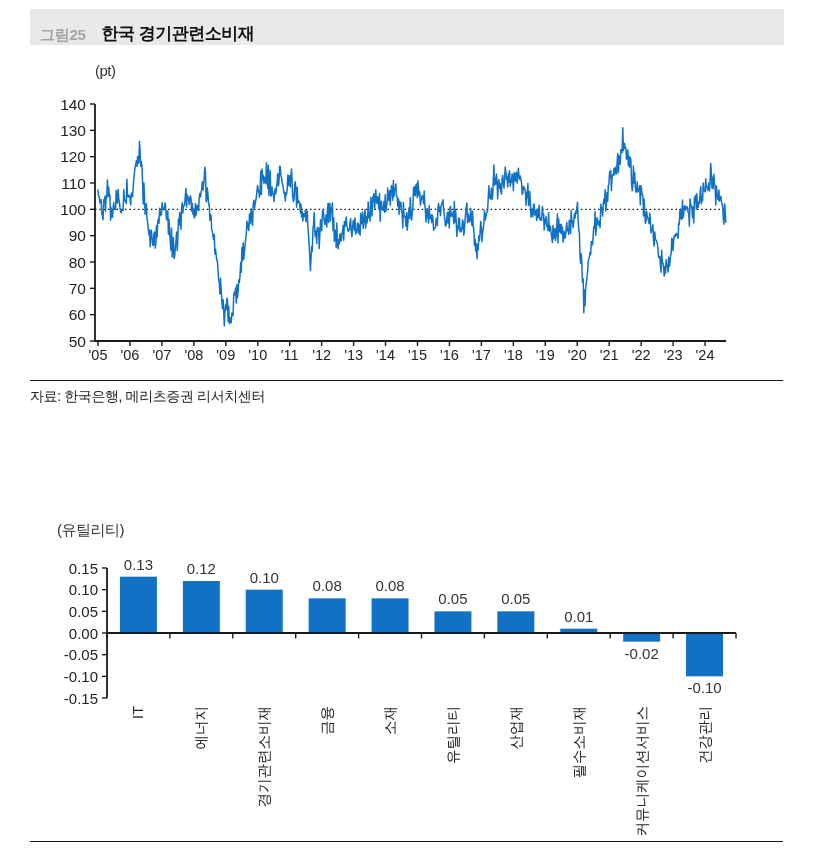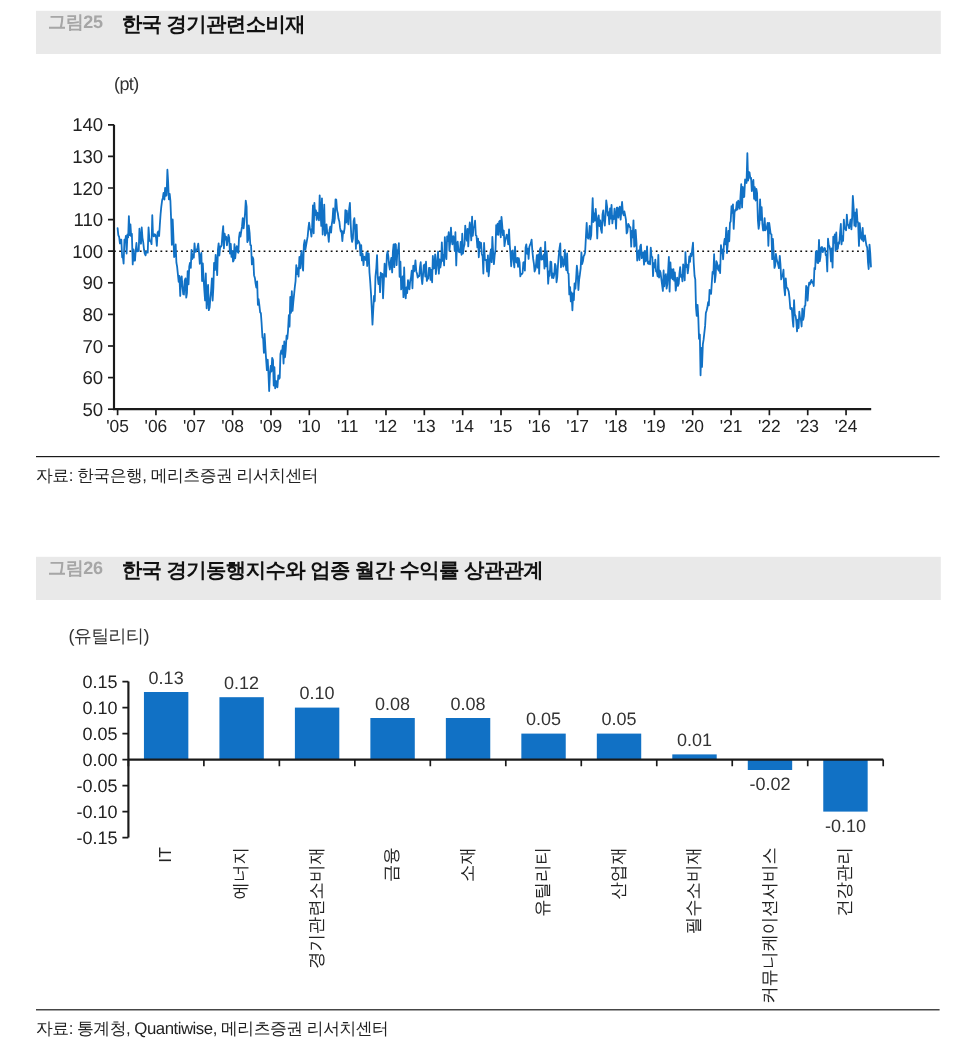--- a/index.html
+++ b/index.html
@@ -4,21 +4,21 @@
 <style>
   html,body{margin:0;padding:0;}
   body{
     width:813px;height:866px;background:#ffffff;
     font-family:"Liberation Sans","DejaVu Sans",sans-serif;
     color:#1a1a1a;position:relative;overflow:hidden;
   }
   .page{position:relative;width:813px;height:866px;}
   .fig-header{
     position:absolute;left:30px;width:754px;height:36px;
-    background:#e9e9e9;display:flex;align-items:flex-start;box-sizing:border-box;
+    background:#e9e9e9;display:flex;align-items:flex-end;box-sizing:border-box;
     padding-left:10px;
   }
   .fig-tag{font-weight:bold;font-size:15px;color:#a6a6a6;margin-right:16px;letter-spacing:-0.3px;}
   .fig-title{font-weight:bold;font-size:17px;color:#111;letter-spacing:-0.5px;}
   .unit-label{position:absolute;font-size:15px;color:#333;letter-spacing:-0.5px;}
   .divider{position:absolute;left:30px;width:753px;height:1px;background:#1a1a1a;}
   .source{position:absolute;left:30px;font-size:14px;color:#222;letter-spacing:-0.4px;}
   svg{position:absolute;left:0;}
   svg text{font-family:"Liberation Sans","DejaVu Sans",sans-serif;}
 </style>
@@ -97,24 +97,20 @@
         <line x1="705.05" y1="261" x2="705.05" y2="266" stroke="#1a1a1a" stroke-width="1.4"></line>
         <text x="705.05" y="280" text-anchor="middle" font-size="14.5" fill="#222">'24</text>
       </g>
       <path d="M 95 24 L 95 261 L 726 261" fill="none" stroke="#1a1a1a" stroke-width="1.8"></path>
       <line x1="95" y1="129.33333333333331" x2="726" y2="129.33333333333331" stroke="#111" stroke-width="1.2" stroke-dasharray="1.5 2.8"></line>
       <polyline points="98.0,110.1 98.6,116.0 99.3,117.5 99.9,122.9 100.5,119.7 101.1,119.8 101.8,134.4 102.4,133.9 103.0,139.7 103.7,119.7 104.3,121.7 104.9,116.6 105.5,131.3 106.2,115.3 106.8,117.9 107.4,100.1 108.1,116.0 108.7,107.0 109.3,116.8 109.9,114.8 110.6,140.3 111.2,127.8 111.8,137.1 112.5,137.2 113.1,128.7 113.7,122.5 114.3,129.5 115.0,128.7 115.6,129.2 116.2,110.6 116.9,120.4 117.5,123.1 118.1,109.6 118.7,118.0 119.4,122.2 120.0,127.9 120.6,131.4 121.3,132.8 121.9,129.7 122.5,129.3 123.1,130.5 123.8,109.6 124.4,118.3 125.0,121.1 125.7,121.1 126.3,123.5 126.9,99.3 127.5,116.1 128.2,117.0 128.8,115.2 129.4,115.4 130.1,118.2 130.7,124.9 131.3,114.1 131.9,112.8 132.6,116.7 133.2,107.3 133.8,98.6 134.4,92.4 135.1,86.9 135.7,85.0 136.3,80.8 137.0,86.4 137.6,76.6 138.2,83.3 138.8,82.6 139.5,61.4 140.1,71.3 140.7,86.1 141.4,81.5 142.0,87.3 142.6,102.9 143.2,124.0 143.9,102.9 144.5,117.0 145.1,134.2 145.8,132.8 146.4,123.7 147.0,138.9 147.6,142.2 148.3,149.0 148.9,154.9 149.5,150.0 150.2,166.6 150.8,152.5 151.4,150.3 152.0,158.2 152.7,165.1 153.3,165.4 153.9,153.8 154.6,152.0 155.2,168.1 155.8,164.2 156.4,145.9 157.1,157.0 157.7,142.3 158.3,139.0 159.0,143.2 159.6,128.2 160.2,135.9 160.8,132.1 161.5,134.7 162.1,122.8 162.7,129.8 163.4,129.6 164.0,128.3 164.6,126.2 165.2,123.0 165.9,131.1 166.5,139.8 167.1,133.2 167.8,130.8 168.4,154.2 169.0,139.5 169.6,151.0 170.3,162.0 170.9,170.3 171.5,147.9 172.2,176.9 172.8,164.7 173.4,157.4 174.0,178.5 174.7,176.2 175.3,168.1 175.9,162.6 176.6,152.1 177.2,170.4 177.8,159.7 178.4,139.0 179.1,145.1 179.7,132.4 180.3,138.9 181.0,149.3 181.6,128.1 182.2,122.8 182.8,132.9 183.5,125.3 184.1,125.7 184.7,124.5 185.4,114.5 186.0,108.5 186.6,127.0 187.2,114.7 187.9,119.7 188.5,117.3 189.1,124.5 189.8,119.8 190.4,115.7 191.0,118.2 191.6,131.3 192.3,123.2 192.9,134.1 193.5,129.1 194.2,138.0 194.8,136.9 195.4,123.5 196.0,135.3 196.7,127.7 197.3,125.2 197.9,129.5 198.6,130.6 199.2,117.8 199.8,113.6 200.4,117.1 201.1,112.3 201.7,108.7 202.3,101.8 203.0,110.3 203.6,104.9 204.2,97.8 204.8,87.2 205.5,92.2 206.1,121.7 206.7,120.4 207.3,107.9 208.0,114.1 208.6,124.2 209.2,124.4 209.9,140.3 210.5,134.3 211.1,135.8 211.7,149.3 212.4,151.6 213.0,156.4 213.6,159.6 214.3,154.5 214.9,174.0 215.5,169.2 216.1,174.1 216.8,180.3 217.4,181.0 218.0,189.4 218.7,201.2 219.3,202.0 219.9,214.0 220.5,198.2 221.2,210.7 221.8,219.9 222.4,228.5 223.1,219.8 223.7,231.3 224.3,245.9 224.9,232.6 225.6,224.9 226.2,229.6 226.8,218.2 227.5,220.0 228.1,241.3 228.7,226.0 229.3,243.6 230.0,237.5 230.6,242.2 231.2,242.7 231.9,232.9 232.5,235.7 233.1,235.0 233.7,214.9 234.4,212.1 235.0,214.9 235.6,208.1 236.3,222.9 236.9,204.6 237.5,217.7 238.1,211.5 238.8,199.7 239.4,202.4 240.0,195.9 240.7,182.7 241.3,192.2 241.9,167.4 242.5,180.7 243.2,162.7 243.8,179.1 244.4,172.1 245.1,165.2 245.7,159.0 246.3,154.2 246.9,140.9 247.6,148.5 248.2,143.5 248.8,150.5 249.5,134.1 250.1,143.6 250.7,134.1 251.3,129.0 252.0,142.7 252.6,145.5 253.2,124.0 253.9,120.2 254.5,128.0 255.1,124.4 255.7,120.9 256.4,117.0 257.0,110.4 257.6,105.5 258.3,110.8 258.9,112.1 259.5,117.2 260.1,109.5 260.8,91.1 261.4,114.4 262.0,89.0 262.7,99.3 263.3,95.4 263.9,103.2 264.5,97.3 265.2,100.1 265.8,103.7 266.4,82.8 267.1,96.7 267.7,108.2 268.3,85.3 268.9,115.4 269.6,104.8 270.2,90.5 270.8,116.2 271.5,114.6 272.1,107.0 272.7,114.1 273.3,114.3 274.0,121.6 274.6,111.7 275.2,108.8 275.9,113.8 276.5,106.7 277.1,103.1 277.7,93.7 278.4,106.0 279.0,102.2 279.6,86.2 280.2,86.4 280.9,95.4 281.5,97.7 282.1,102.3 282.8,104.6 283.4,109.9 284.0,113.0 284.6,112.3 285.3,120.9 285.9,112.9 286.5,114.4 287.2,110.0 287.8,95.1 288.4,105.6 289.0,95.6 289.7,102.9 290.3,107.0 290.9,94.8 291.6,89.1 292.2,105.7 292.8,117.2 293.4,121.6 294.1,118.7 294.7,104.1 295.3,101.8 296.0,111.7 296.6,127.3 297.2,107.2 297.8,123.0 298.5,120.5 299.1,121.6 299.7,123.1 300.4,132.8 301.0,124.2 301.6,137.0 302.2,131.5 302.9,140.9 303.5,133.8 304.1,135.5 304.8,136.7 305.4,130.2 306.0,141.7 306.6,130.9 307.3,131.5 307.9,147.1 308.5,154.6 309.2,165.2 309.8,177.2 310.4,190.6 311.0,178.9 311.7,166.5 312.3,171.2 312.9,150.2 313.6,143.4 314.2,132.6 314.8,151.2 315.4,156.8 316.1,151.0 316.7,163.5 317.3,147.3 318.0,150.9 318.6,148.3 319.2,168.6 319.8,155.4 320.5,139.8 321.1,148.9 321.7,150.7 322.4,132.4 323.0,129.6 323.6,133.4 324.2,140.4 324.9,144.6 325.5,138.6 326.1,134.9 326.8,147.0 327.4,129.8 328.0,123.6 328.6,142.6 329.3,123.3 329.9,123.9 330.5,141.0 331.2,128.8 331.8,127.9 332.4,122.7 333.0,150.7 333.7,138.1 334.3,161.2 334.9,157.0 335.6,150.3 336.2,167.6 336.8,142.9 337.4,163.0 338.1,168.7 338.7,159.5 339.3,164.3 340.0,153.4 340.6,160.1 341.2,161.1 341.8,154.2 342.5,151.5 343.1,145.6 343.7,160.2 344.4,141.4 345.0,146.2 345.6,144.1 346.2,137.0 346.9,146.2 347.5,147.9 348.1,151.3 348.7,150.2 349.4,150.1 350.0,142.4 350.6,138.5 351.3,151.7 351.9,156.7 352.5,149.7 353.1,141.2 353.8,140.4 354.4,150.4 355.0,138.1 355.7,154.1 356.3,151.6 356.9,152.2 357.5,143.3 358.2,143.2 358.8,153.2 359.4,145.0 360.1,155.2 360.7,133.2 361.3,143.9 361.9,143.4 362.6,132.1 363.2,148.4 363.8,143.5 364.5,134.6 365.1,129.6 365.7,148.1 366.3,136.2 367.0,142.9 367.6,138.5 368.2,121.9 368.9,137.4 369.5,132.7 370.1,141.2 370.7,117.6 371.4,131.1 372.0,136.0 372.6,116.9 373.3,121.0 373.9,113.5 374.5,128.9 375.1,122.4 375.8,109.7 376.4,120.1 377.0,123.6 377.7,116.8 378.3,119.0 378.9,129.0 379.5,113.5 380.2,141.2 380.8,123.4 381.4,121.3 382.1,129.3 382.7,130.1 383.3,130.2 383.9,121.5 384.6,132.3 385.2,114.8 385.8,131.4 386.5,126.0 387.1,123.7 387.7,108.0 388.3,116.1 389.0,120.6 389.6,110.7 390.2,125.3 390.9,112.4 391.5,105.4 392.1,110.9 392.7,120.3 393.4,100.5 394.0,116.5 394.6,109.8 395.3,109.0 395.9,103.9 396.5,116.1 397.1,116.6 397.8,126.1 398.4,118.8 399.0,134.4 399.7,121.5 400.3,126.5 400.9,122.5 401.5,131.6 402.2,133.7 402.8,147.9 403.4,122.5 404.1,136.5 404.7,136.7 405.3,136.6 405.9,146.3 406.6,132.8 407.2,150.2 407.8,143.4 408.5,131.7 409.1,127.8 409.7,138.5 410.3,117.4 411.0,131.5 411.6,140.1 412.2,133.0 412.9,128.2 413.5,107.6 414.1,115.5 414.7,106.4 415.4,115.8 416.0,104.7 416.6,103.9 417.3,117.7 417.9,100.7 418.5,107.6 419.1,115.9 419.8,112.1 420.4,125.1 421.0,120.7 421.6,118.2 422.3,115.5 422.9,117.8 423.5,123.6 424.2,111.1 424.8,124.3 425.4,131.5 426.0,141.9 426.7,130.0 427.3,128.7 427.9,136.6 428.6,142.9 429.2,125.6 429.8,137.9 430.4,138.7 431.1,134.9 431.7,142.4 432.3,135.1 433.0,138.8 433.6,150.3 434.2,148.3 434.8,148.4 435.5,147.5 436.1,138.7 436.7,138.4 437.4,145.6 438.0,126.3 438.6,123.6 439.2,131.5 439.9,127.3 440.5,135.7 441.1,125.9 441.8,123.8 442.4,122.4 443.0,119.7 443.6,128.6 444.3,135.8 444.9,139.6 445.5,146.3 446.2,144.4 446.8,139.2 447.4,132.6 448.0,143.1 448.7,131.9 449.3,148.1 449.9,128.0 450.6,126.4 451.2,136.4 451.8,133.4 452.4,136.1 453.1,132.1 453.7,143.8 454.3,121.6 455.0,142.0 455.6,129.6 456.2,141.3 456.8,156.5 457.5,146.1 458.1,149.8 458.7,138.0 459.4,138.4 460.0,151.6 460.6,147.9 461.2,151.8 461.9,148.7 462.5,139.9 463.1,141.5 463.8,155.2 464.4,150.7 465.0,140.6 465.6,133.4 466.3,126.5 466.9,122.9 467.5,142.7 468.2,133.8 468.8,136.6 469.4,142.1 470.0,140.5 470.7,128.2 471.3,139.0 471.9,145.2 472.6,131.2 473.2,147.4 473.8,148.0 474.4,165.3 475.1,159.3 475.7,171.2 476.3,163.6 477.0,178.6 477.6,164.7 478.2,170.1 478.8,156.1 479.5,160.6 480.1,152.2 480.7,141.4 481.4,147.8 482.0,161.7 482.6,153.2 483.2,149.1 483.9,143.4 484.5,130.3 485.1,140.1 485.8,137.6 486.4,133.5 487.0,132.6 487.6,130.3 488.3,116.7 488.9,105.7 489.5,117.5 490.2,118.9 490.8,116.2 491.4,108.2 492.0,119.5 492.7,115.9 493.3,100.1 493.9,85.1 494.5,105.0 495.2,97.8 495.8,103.9 496.4,94.1 497.1,102.4 497.7,118.7 498.3,103.4 498.9,99.5 499.6,108.5 500.2,103.6 500.8,111.0 501.5,114.1 502.1,98.7 502.7,95.3 503.3,103.1 504.0,108.0 504.6,99.4 505.2,87.0 505.9,92.2 506.5,99.6 507.1,96.9 507.7,106.9 508.4,93.6 509.0,102.2 509.6,90.7 510.3,106.2 510.9,100.2 511.5,102.6 512.1,93.9 512.8,100.1 513.4,110.5 514.0,93.0 514.7,93.1 515.3,101.3 515.9,95.5 516.5,92.2 517.2,103.1 517.8,95.3 518.4,88.3 519.1,97.7 519.7,99.4 520.3,96.1 520.9,99.1 521.6,103.0 522.2,114.5 522.8,113.2 523.5,106.5 524.1,107.5 524.7,109.2 525.3,109.2 526.0,125.5 526.6,112.5 527.2,117.9 527.9,103.6 528.5,125.6 529.1,124.7 529.7,111.6 530.4,122.4 531.0,137.1 531.6,132.0 532.3,128.7 532.9,136.7 533.5,125.3 534.1,123.9 534.8,135.1 535.4,132.3 536.0,130.3 536.7,140.5 537.3,129.1 537.9,137.7 538.5,137.2 539.2,125.3 539.8,139.2 540.4,139.9 541.1,137.9 541.7,140.3 542.3,126.4 542.9,133.7 543.6,134.1 544.2,150.1 544.8,139.2 545.5,142.9 546.1,136.3 546.7,146.2 547.3,146.1 548.0,150.3 548.6,132.4 549.2,151.3 549.9,145.5 550.5,147.3 551.1,152.5 551.7,157.0 552.4,162.5 553.0,145.4 553.6,158.7 554.3,150.6 554.9,148.5 555.5,160.6 556.1,157.0 556.8,145.3 557.4,134.0 558.0,163.0 558.7,138.7 559.3,151.6 559.9,144.5 560.5,152.7 561.2,144.2 561.8,153.9 562.4,146.9 563.1,162.2 563.7,157.3 564.3,151.4 564.9,158.3 565.6,156.4 566.2,148.0 566.8,142.6 567.4,150.7 568.1,149.4 568.7,154.5 569.3,140.3 570.0,145.0 570.6,153.6 571.2,130.2 571.8,142.5 572.5,140.6 573.1,147.8 573.7,142.8 574.4,133.7 575.0,138.3 575.6,131.4 576.2,133.4 576.9,127.3 577.5,122.3 578.1,138.7 578.8,150.0 579.4,152.8 580.0,176.1 580.6,183.3 581.3,174.0 581.9,184.2 582.5,202.3 583.2,198.9 583.8,232.7 584.4,210.0 585.0,225.8 585.7,207.0 586.3,203.3 586.9,197.8 587.6,191.6 588.2,180.9 588.8,178.9 589.4,176.7 590.1,171.9 590.7,174.5 591.3,161.5 592.0,164.1 592.6,164.9 593.2,155.0 593.8,146.5 594.5,147.9 595.1,131.8 595.7,155.2 596.4,149.0 597.0,137.7 597.6,139.3 598.2,144.1 598.9,145.5 599.5,140.9 600.1,147.6 600.8,124.3 601.4,131.0 602.0,128.1 602.6,136.1 603.3,123.2 603.9,119.0 604.5,123.6 605.2,109.8 605.8,130.9 606.4,124.5 607.0,112.4 607.7,121.2 608.3,105.7 608.9,104.4 609.6,91.8 610.2,97.3 610.8,90.3 611.4,110.7 612.1,97.4 612.7,94.8 613.3,95.3 614.0,88.4 614.6,94.6 615.2,87.2 615.8,91.3 616.5,93.9 617.1,82.8 617.7,73.5 618.4,92.8 619.0,75.8 619.6,84.2 620.2,84.1 620.9,69.6 621.5,70.5 622.1,72.5 622.8,47.7 623.4,70.5 624.0,63.3 624.6,63.7 625.3,68.8 625.9,68.2 626.5,79.2 627.2,72.8 627.8,69.9 628.4,85.7 629.0,75.9 629.7,87.1 630.3,77.5 630.9,81.0 631.6,103.8 632.2,110.7 632.8,106.3 633.4,86.1 634.1,103.2 634.7,92.6 635.3,106.3 635.9,112.1 636.6,111.8 637.2,101.7 637.8,112.0 638.5,110.5 639.1,109.1 639.7,105.8 640.3,124.8 641.0,105.7 641.6,110.1 642.2,114.8 642.9,115.3 643.5,136.0 644.1,119.1 644.7,130.1 645.4,143.3 646.0,141.3 646.6,131.6 647.3,136.6 647.9,138.3 648.5,140.7 649.1,143.5 649.8,133.2 650.4,140.4 651.0,152.8 651.7,150.3 652.3,149.3 652.9,144.8 653.5,159.8 654.2,166.1 654.8,151.9 655.4,159.5 656.1,160.0 656.7,161.2 657.3,163.2 657.9,168.5 658.6,177.3 659.2,177.7 659.8,176.6 660.5,186.3 661.1,192.3 661.7,170.2 662.3,181.9 663.0,183.2 663.6,187.8 664.2,196.1 664.9,186.4 665.5,193.5 666.1,179.7 666.7,184.8 667.4,186.4 668.0,192.1 668.6,177.2 669.3,186.6 669.9,183.7 670.5,175.2 671.1,174.6 671.8,158.3 672.4,159.7 673.0,170.6 673.7,160.0 674.3,155.6 674.9,157.1 675.5,154.8 676.2,153.2 676.8,155.6 677.4,154.9 678.1,158.4 678.7,143.2 679.3,144.4 679.9,129.7 680.6,129.2 681.2,139.1 681.8,139.2 682.5,120.0 683.1,137.7 683.7,134.2 684.3,126.3 685.0,125.8 685.6,130.1 686.2,128.6 686.9,126.7 687.5,127.0 688.1,132.7 688.7,132.5 689.4,146.2 690.0,118.9 690.6,124.2 691.3,125.5 691.9,128.8 692.5,137.8 693.1,127.0 693.8,142.9 694.4,117.2 695.0,122.3 695.7,115.3 696.3,129.1 696.9,113.7 697.5,127.6 698.2,127.3 698.8,122.1 699.4,122.9 700.1,113.5 700.7,106.5 701.3,123.7 701.9,116.9 702.6,120.8 703.2,103.0 703.8,110.7 704.5,110.6 705.1,111.9 705.7,98.8 706.3,106.8 707.0,107.8 707.6,110.2 708.2,106.4 708.8,103.0 709.5,111.1 710.1,101.8 710.7,83.2 711.4,93.3 712.0,108.1 712.6,97.2 713.2,108.8 713.9,94.3 714.5,103.9 715.1,105.8 715.8,124.9 716.4,106.0 717.0,112.3 717.6,118.8 718.3,119.9 718.9,109.9 719.5,121.1 720.2,118.4 720.8,116.2 721.4,120.9 722.0,124.5 722.7,126.4 723.3,138.4 723.9,144.2 724.6,123.8 725.2,130.9 725.8,142.2" fill="none" stroke="#1171c5" stroke-width="1.5" stroke-linejoin="round" stroke-linecap="round"></polyline>
     </svg>
   <div class="divider" style="top:380px;"></div>
   <div class="source" style="top:388px;">자료: 한국은행, 메리츠증권 리서치센터</div>
 
-  <div class="fig-header" style="top:464px;">
-    <span class="fig-tag">그림26</span>
-    <span class="fig-title">한국 경기동행지수와 업종 월간 수익률 상관관계</span>
-  </div>
   <div class="unit-label" style="left:57px;top:521px;">(유틸리티)</div>
   <svg id="chart2" width="813" height="306" viewBox="0 0 813 306" style="top:540px;">
       <g>
         <line x1="102" y1="28" x2="107" y2="28" stroke="#1a1a1a" stroke-width="1.4"></line>
         <text x="98" y="33.5" text-anchor="end" font-size="15" fill="#222">0.15</text>
         <line x1="102" y1="49.66666666666666" x2="107" y2="49.66666666666666" stroke="#1a1a1a" stroke-width="1.4"></line>
         <text x="98" y="55.16666666666666" text-anchor="end" font-size="15" fill="#222">0.10</text>
         <line x1="102" y1="71.33333333333333" x2="107" y2="71.33333333333333" stroke="#1a1a1a" stroke-width="1.4"></line>
         <text x="98" y="76.83333333333333" text-anchor="end" font-size="15" fill="#222">0.05</text>
         <line x1="102" y1="93" x2="107" y2="93" stroke="#1a1a1a" stroke-width="1.4"></line>
@@ -172,15 +168,14 @@
         <line x1="358.6" y1="93" x2="358.6" y2="98.5" stroke="#1a1a1a" stroke-width="1.4"></line>
         <line x1="421.5" y1="93" x2="421.5" y2="98.5" stroke="#1a1a1a" stroke-width="1.4"></line>
         <line x1="484.4" y1="93" x2="484.4" y2="98.5" stroke="#1a1a1a" stroke-width="1.4"></line>
         <line x1="547.3" y1="93" x2="547.3" y2="98.5" stroke="#1a1a1a" stroke-width="1.4"></line>
         <line x1="610.2" y1="93" x2="610.2" y2="98.5" stroke="#1a1a1a" stroke-width="1.4"></line>
         <line x1="673.1" y1="93" x2="673.1" y2="98.5" stroke="#1a1a1a" stroke-width="1.4"></line>
         <line x1="736" y1="93" x2="736" y2="98.5" stroke="#1a1a1a" stroke-width="1.4"></line>
       </g>
     </svg>
   <div class="divider" style="top:841px;"></div>
-  <div class="source" style="top:849px;">자료: 통계청, Quantiwise, 메리츠증권 리서치센터</div>
 
 </div>
 
 </body></html>

